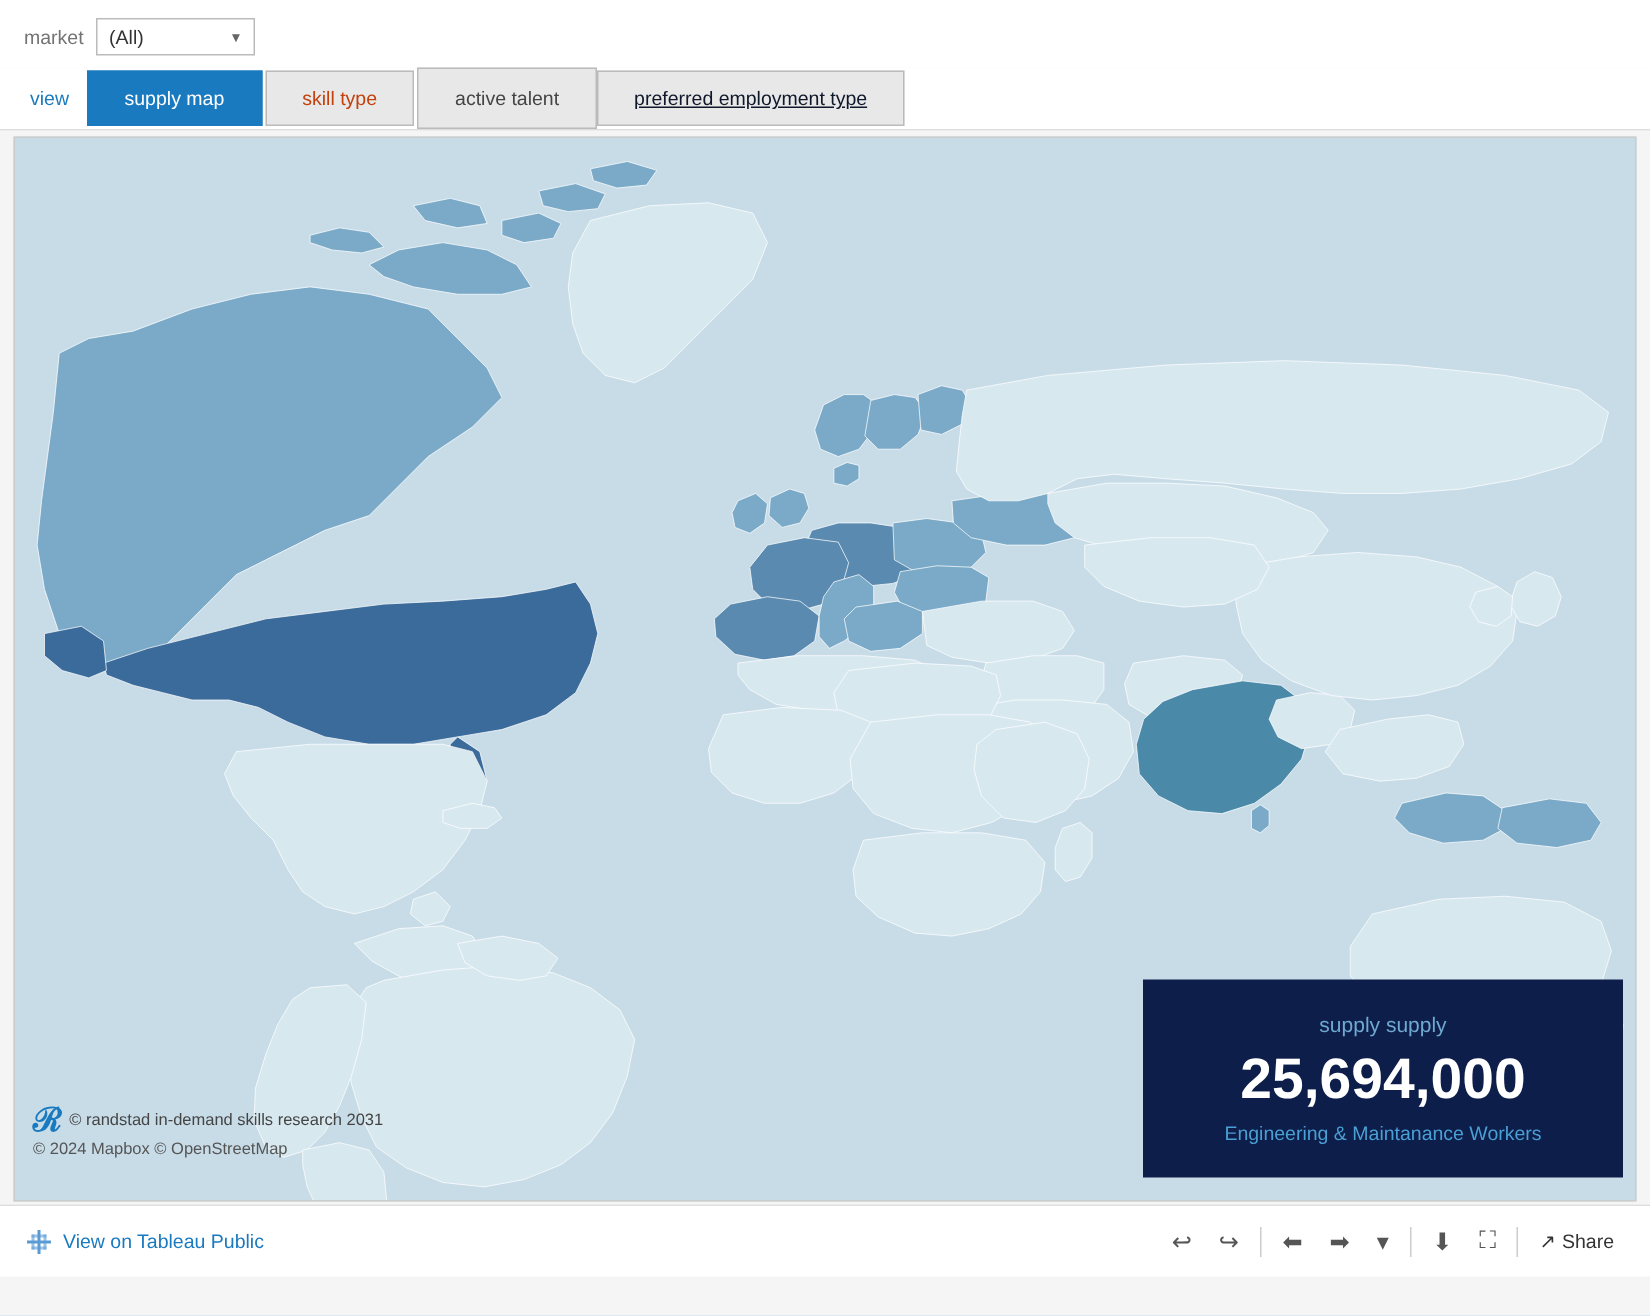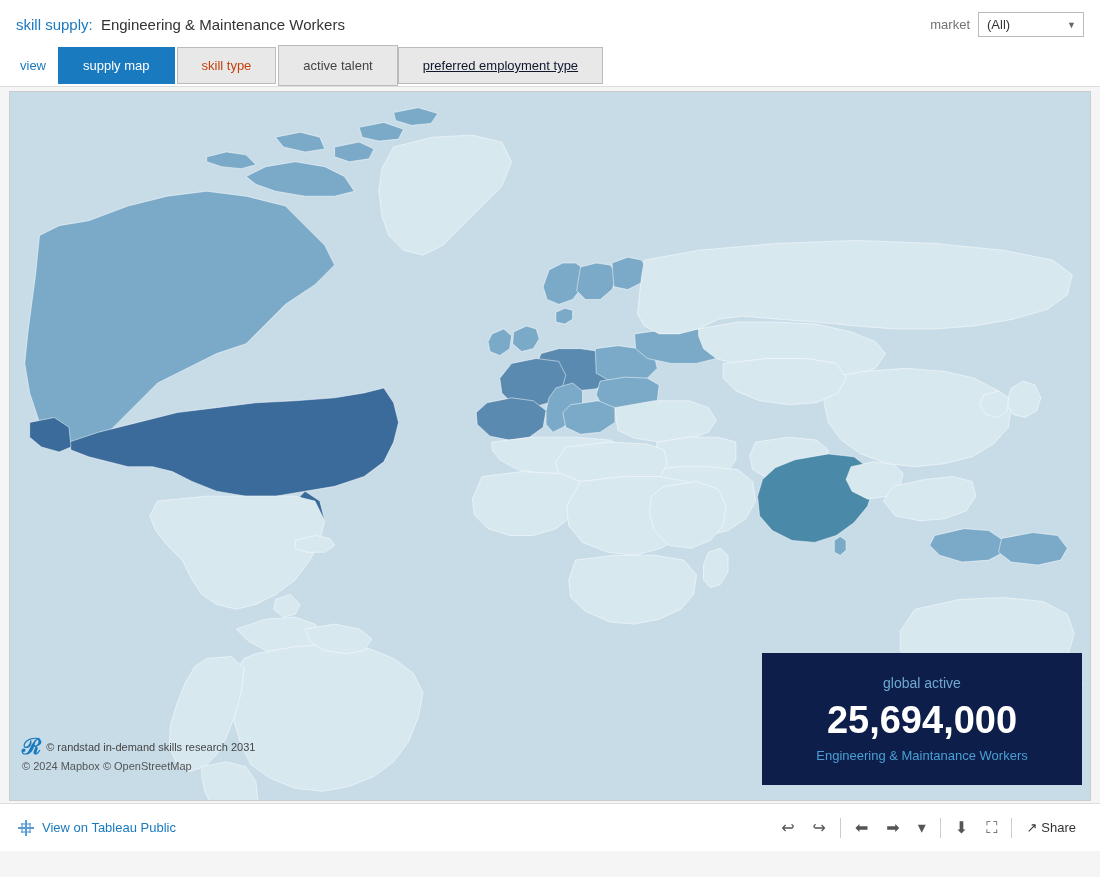--- a/index.html
+++ b/index.html
@@ -30,24 +30,20 @@
     .c-default { fill: #d8e8ef; }
     .c-highlight-dark { fill: #3a6b9a; }
     .c-highlight-med { fill: #5a8ab0; }
     .c-highlight-light { fill: #7aaac8; }
     .c-highlight-india { fill: #4a8aa8; }
   </style>
 </head>
 <body>
 
 <div style="display:flex; align-items:center; justify-content:space-between; padding:12px 16px 8px 16px; background:#fff;">
-  <div style="font-size:15px; color:#333;">
-    <span style="color:#1a7abf; cursor:pointer;">skill supply:</span>
-    <span style="color:#333; margin-left:4px;">Engineering &amp; Maintenance Workers</span>
-  </div>
   <div style="display:flex; align-items:center; gap:8px;">
     <span style="font-size:13px; color:#737373;">market</span>
     <div class="select-wrapper">
       <select style="padding:4px 28px 4px 8px; font-size:13px; border:1px solid #bbb; background:#fff; color:#333; min-width:80px; appearance:none; -webkit-appearance:none;">
         <option>（All)</option>
         <option selected="">(All)</option>
         <option>Americas</option>
         <option>Europe</option>
         <option>Asia Pacific</option>
       </select>
@@ -179,21 +175,21 @@
 
   <div style="position:absolute; bottom:28px; left:12px;">
     <div style="display:flex; align-items:center; gap:5px; font-size:11px; color:#444;">
       <span style="color:#1a7abf; font-size:22px; font-weight:bold; line-height:1;">ℛ</span>
       <span>© randstad in-demand skills research 2031</span>
     </div>
     <div style="font-size:11px; color:#555; margin-top:2px;">© 2024 Mapbox  ©  OpenStreetMap</div>
   </div>
 
   <div style="position:absolute; bottom:15px; right:8px; background:#0d1e4a; color:#fff; padding:22px 30px; min-width:320px; text-align:center;">
-    <div style="font-size:14px; color:#6fa8d0; margin-bottom:8px;">global active</div>
+    <div style="font-size:14px; color:#6fa8d0; margin-bottom:8px;">supply supply</div>
     <div style="font-size:38px; font-weight:bold; color:#fff; margin-bottom:6px;">25,694,000</div>
     <div style="font-size:13px; color:#4a9fd4;">Engineering &amp; Maintanance Workers</div>
   </div>
 </div>
 
 <div style="display:flex; align-items:center; justify-content:space-between; padding:8px 16px; background:#fff; border-top:1px solid #ddd; height:48px; margin-top:2px;">
   <a style="display:flex; align-items:center; gap:6px; font-size:13px; color:#1a7abf; cursor:pointer; text-decoration:none;">
     <span style="display:inline-block; width:20px; height:20px; position:relative;">
       <svg width="20" height="20" viewBox="0 0 20 20">
         <rect x="9" y="2" width="2" height="16" fill="#5b9bd5"></rect>

